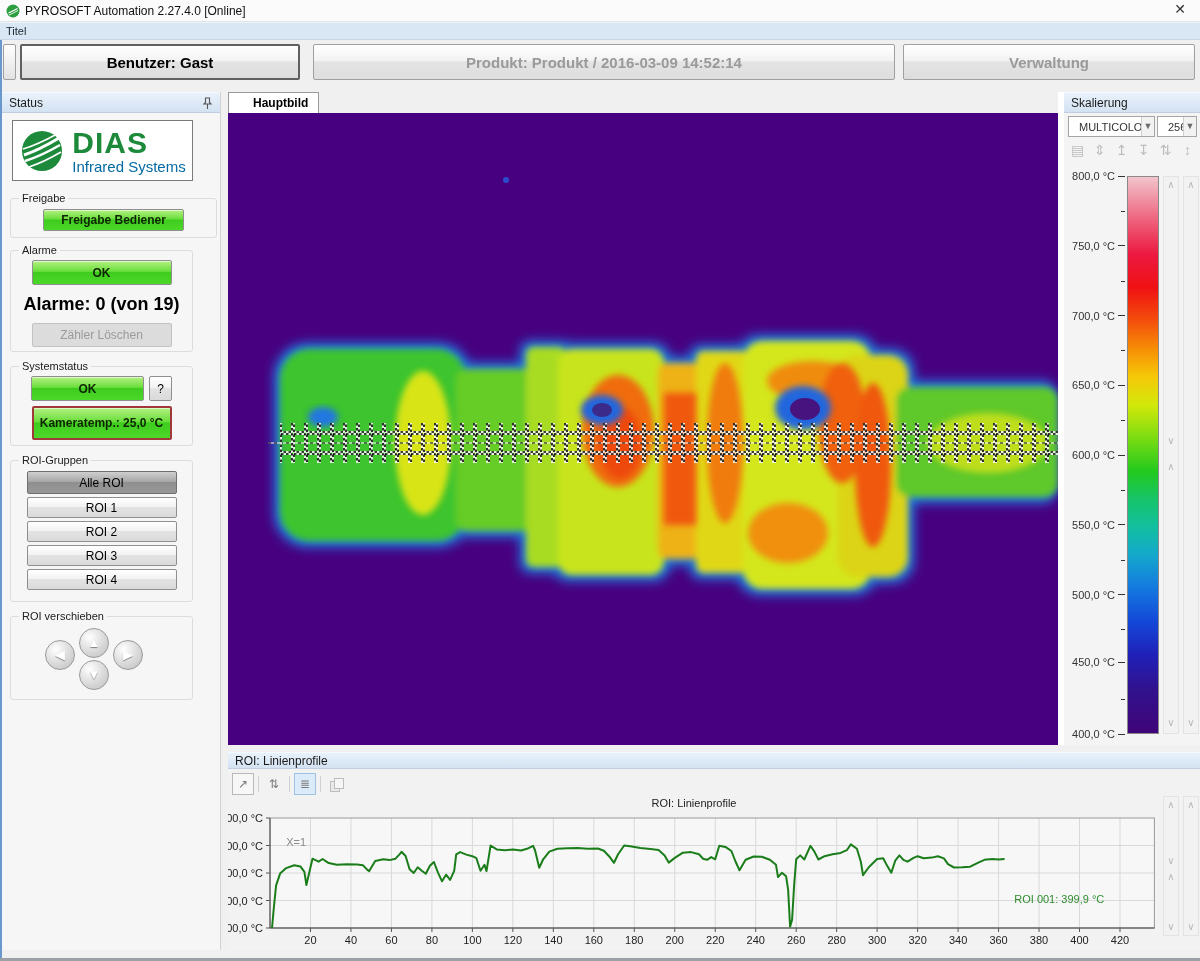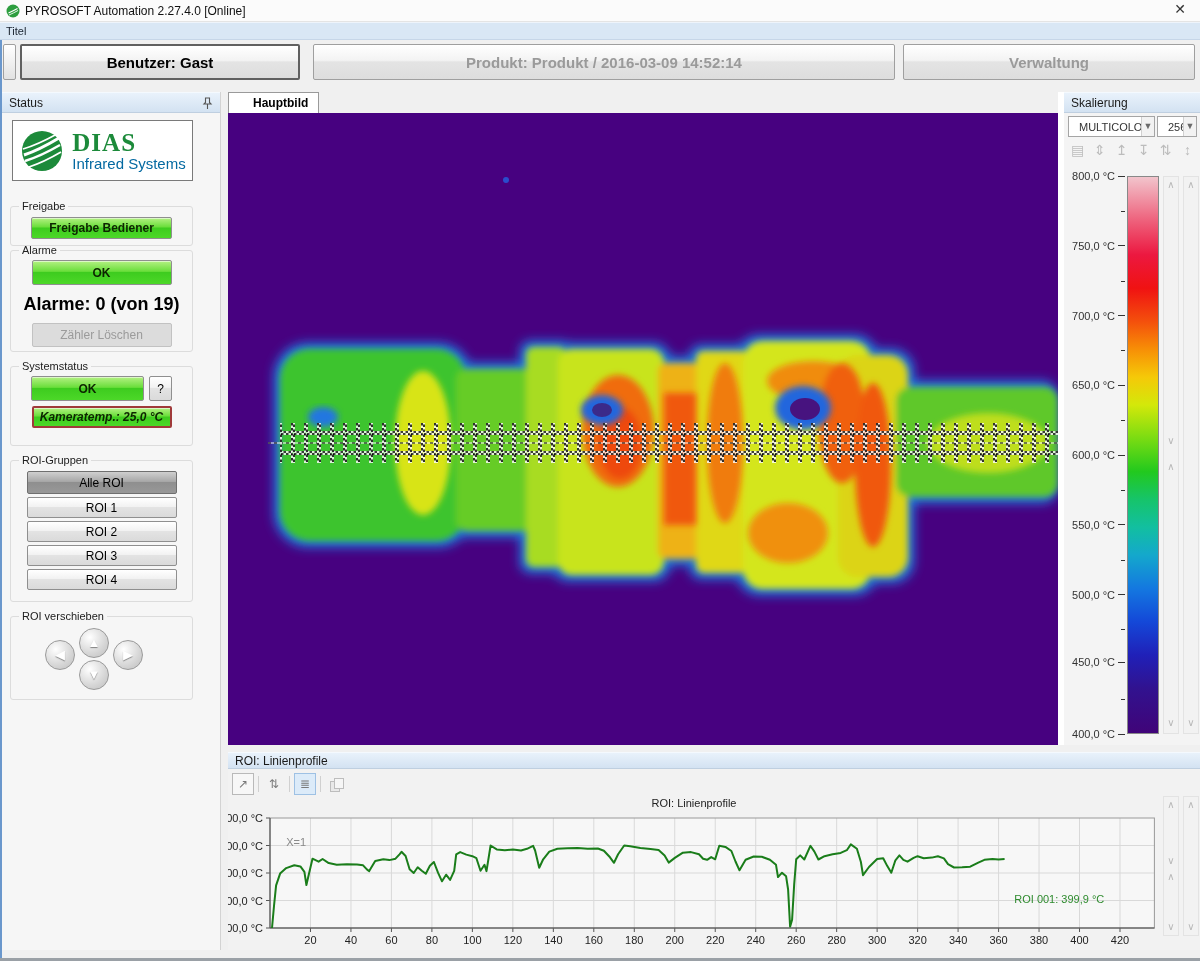--- a/index.html
+++ b/index.html
@@ -23,45 +23,45 @@
   .btn-verwaltung { left:903px; width:292px; color:#9a9a9a; }
 
   
   .panel-header { height:21px; background:linear-gradient(#e9f2fb,#d3e2f2); border-top:1px solid #f4f9fe; border-bottom:1px solid #bfcfe0; font-size:12px; color:#1a1a1a; padding:3px 7px; position:relative; }
 
   
   .status-panel { position:absolute; left:2px; top:92px; width:219px; height:858px; background:#f6f6f6; border-right:1px solid #d3d3d3; }
   .pin-icon { position:absolute; right:7px; top:4px; }
   .logo-box { position:absolute; left:10px; top:28px; width:181px; height:61px; background:#ffffff; border:1px solid #7a7a7a; display:flex; align-items:center; justify-content:center; gap:7px; }
   .dias-text { display:flex; flex-direction:column; line-height:1; }
-  .dias-brand { font-size:25px; font-weight:bold; color:#1c8a3a; letter-spacing:1px;font-family:Liberation Serif, serif; }
+  .dias-brand { font-size:30px; font-weight:bold; color:#1c8a3a; letter-spacing:1px; }
   .dias-sub { font-size:15px; color:#0369a1; margin-top:1px; }
 
   fieldset { position:absolute; border:1px solid #dcdcdc; border-radius:3px; background:transparent; }
   legend { font-size:11px; color:#202020; margin-left:8px; padding:0 3px; }
-  .fs-freigabe { left:8px; top:108px; width:183px; height:46px; }
+  .fs-freigabe { left:8px; top:100px; width:207px; height:46px; }
   .fs-alarme { left:8px; top:152px; width:183px; height:108px; }
   .fs-system { left:8px; top:268px; width:183px; height:86px; }
   .fs-roi { left:8px; top:362px; width:183px; height:148px; }
   .fs-move { left:8px; top:518px; width:183px; height:90px; }
 
   .btn { display:block; font-family:"Liberation Sans",sans-serif; font-size:12px; border-radius:2px; cursor:pointer; }
   .btn-green { background:linear-gradient(#b4f183 0%,#6ade3b 45%,#3ecc1f 50%,#4cd828 100%); border:1px solid #8f8f8f; font-weight:bold; color:#0d2501; box-shadow:inset 0 1px 0 rgba(255,255,255,.55); }
   .btn-gray-disabled { background:#dcdcdc; color:#9b9b9b; border:1px solid #c2c2c2; font-size:12px; }
   .btn-std { background:linear-gradient(#ffffff,#f2f2f2 45%,#e3e3e3 50%,#dadada); border:1px solid #8f8f8f; color:#000; }
   .btn-dark { background:linear-gradient(#cfcfcf,#a8a8a8 45%,#8f8f8f 50%,#989898); border:1px solid #6f6f6f; color:#000; }
 
   .fg-btn { width:141px; height:22px; margin:5px auto 0 auto; }
   .al-ok { width:140px; height:25px; margin:4px auto 0 auto; }
   .al-count { text-align:center; font-size:18px; font-weight:bold; margin-top:9px; }
   .al-clear { width:140px; height:24px; margin:8px auto 0 auto; }
   .sys-row { display:flex; justify-content:center; gap:5px; margin-top:4px; }
   .sys-ok { width:113px; height:25px; }
   .sys-help { width:23px; height:25px; }
-  .sys-temp { width:140px; height:22px; margin:5px auto 0 auto; font-weight:bold; border:2px solid #a03a3a !important;font-style:italic; }
+  .sys-temp { width:140px; height:34px; margin:5px auto 0 auto; font-weight:bold; border:2px solid #a03a3a !important; }
   .roi-btn { width:150px; height:21px; margin:3px auto 0 auto; }
   .roi-btn:first-of-type { margin-top:5px; height:23px; }
 
   .circle-btn { position:absolute; width:30px; height:30px; border-radius:50%; border:1px solid #9a9a9a; background:radial-gradient(circle at 35% 30%, #ffffff, #d9d9d9 55%, #bdbdbd); color:#fff; font-size:13px; text-align:center; line-height:28px; cursor:pointer; text-shadow:0 1px 1px rgba(90,90,90,.7); }
   .cb-up { left:68px; top:6px; } .cb-left { left:34px; top:18px; } .cb-right { left:102px; top:18px; } .cb-down { left:68px; top:38px; }
 
   
   .tabbar { position:absolute; left:228px; top:92px; width:830px; height:21px; }
   .tab-active { display:inline-block; background:#ffffff; border:1px solid #9a9a9a; border-bottom:none; padding:3px 10px 4px 24px; font-size:12px; font-weight:bold; color:#000; }
   #thermal { position:absolute; left:228px; top:113px; width:830px; height:632px; display:block; }

